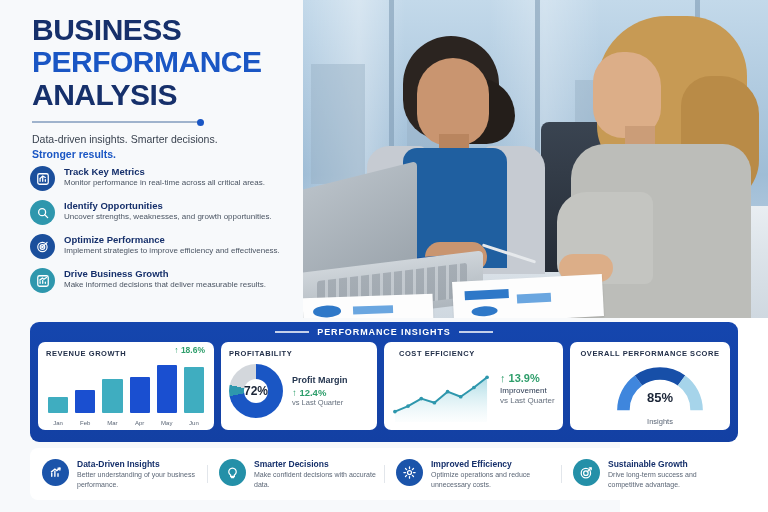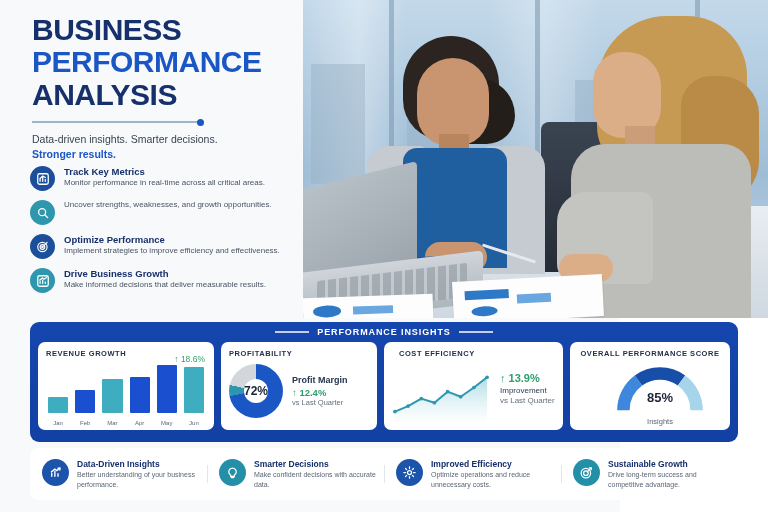--- a/index.html
+++ b/index.html
@@ -96,21 +96,21 @@
     background:linear-gradient(180deg,#1546ae 0%,#1340a3 100%);
     border-radius:9px;
   }
   .panel-head { text-align:center; padding-top:5px; display:flex; align-items:center; justify-content:center; gap:8px;}
   .panel-head .hl { width:34px; height:1.5px; background:rgba(255,255,255,.75);}
   .panel-head span.lbl { font-size:9px; font-weight:bold; letter-spacing:.9px; color:#ffffff; }
   .cards { display:flex; gap:7px; padding:5px 8px 8px 8px; }
   .card { background:#ffffff; border-radius:7px; height:88px; padding:7px 8px; position:relative; }
   .c1{flex:0 0 176px;} .c2{flex:0 0 156px;} .c3{flex:0 0 179px;padding-left:15px;} .c4{flex:1;}
   .card h5 { font-size:7.5px; font-weight:bold; letter-spacing:.55px; color:#23304a; }
-  .delta { position:absolute; right:9px; top:12px; font-size:8.5px; font-weight:normal; color:#2e9e6b; }
+  .delta { position:absolute; right:9px; top:3px; font-size:8.5px; font-weight:bold; color:#2e9e6b; }
 
   
   .bars { position:absolute; left:10px; right:10px; bottom:17px; height:52px; display:flex; align-items:flex-end; gap:7px; }
   .bar-col{flex:1; display:flex; flex-direction:column; justify-content:flex-end; align-items:center; height:100%;}
   .bar{ width:100%; border-radius:1px; }
   .bar-lbl{ position:absolute; bottom:4px; left:10px; right:10px; display:flex; gap:7px; }
   .bar-lbl span{flex:1; text-align:center; font-size:6px; color:#5b6676;}
 
   
   .donut-wrap{ position:absolute; left:8px; top:22px; display:flex; align-items:center; gap:9px;}
@@ -227,20 +227,21 @@
     </div>
 
     <div class="feat">
       <div class="fic teal">
         <svg viewBox="0 0 24 24" fill="none" stroke="#fff" stroke-width="2.2">
             <circle cx="10.5" cy="10.5" r="6"></circle>
             <path d="M15 15l5 5" stroke-linecap="round"></path>
           </svg>
       </div>
       <div class="ftxt">
+        <h4>Identify Opportunities</h4>
         <p>Uncover strengths, weaknesses, and growth opportunities.</p>
       </div>
     </div>
 
     <div class="feat">
       <div class="fic blue">
         <svg viewBox="0 0 24 24" fill="none" stroke="#fff" stroke-width="2">
             <circle cx="11" cy="12" r="8"></circle>
             <circle cx="11" cy="12" r="4"></circle>
             <circle cx="11" cy="12" r="1.2" fill="#fff"></circle>

